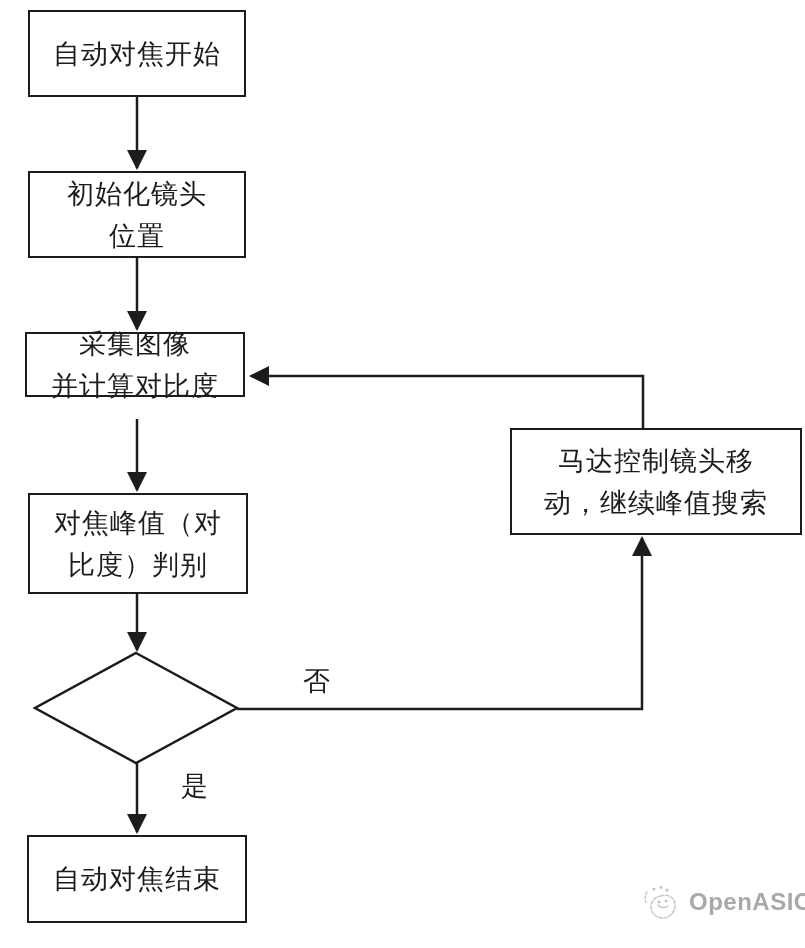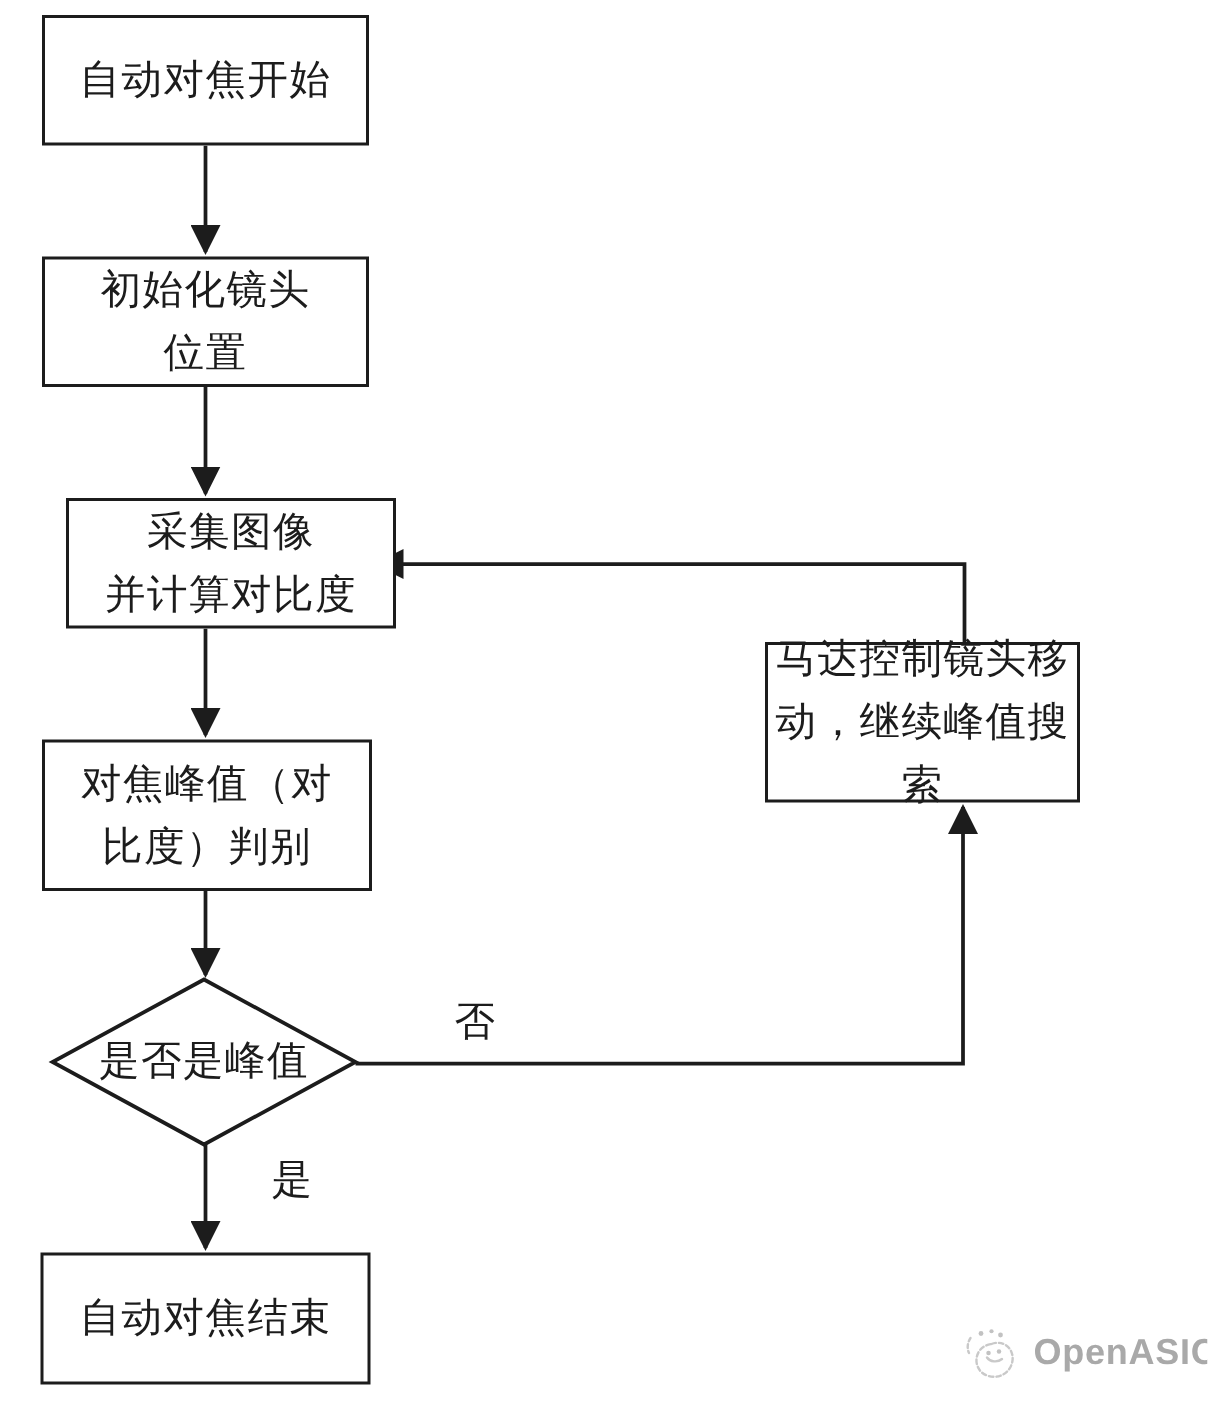--- a/index.html
+++ b/index.html
@@ -65,23 +65,23 @@
     font-family: "Liberation Sans", sans-serif;
     font-weight: bold;
     font-size: 24px;
     color: #a9a9a9;
     letter-spacing: 0.5px;
     margin-left: 6px;
   }
   
   #node-start   { left: 28px;  top: 10px;  width: 218px; height: 87px;  }
   #node-init    { left: 28px;  top: 171px; width: 218px; height: 87px;  }
-  #node-capture { left: 44px;  top: 332px; width: 220px; height: 87px;  }
+  #node-capture { left: 25px;  top: 332px; width: 220px; height: 65px;  }
   #node-judge   { left: 28px;  top: 493px; width: 220px; height: 101px;  }
-  #node-motor   { left: 510px; top: 428px; width: 210px; height: 107px; }
+  #node-motor   { left: 510px; top: 428px; width: 292px; height: 107px; }
   #node-end     { left: 27px;  top: 835px; width: 220px; height: 88px; text-align: center;  }
 </style>
 </head>
 <body>
 
 <div id="canvas">
 
   <svg id="wires" viewBox="0 0 805 948" xmlns="http://www.w3.org/2000/svg">
     <defs>
       <marker id="ah" viewBox="0 0 10 10" refX="9" refY="5" markerWidth="8" markerHeight="8" orient="auto-start-reverse">
@@ -127,23 +127,20 @@
 
   <div class="node" id="node-motor">
     <span class="node-label">马达控制镜头移
 动，继续峰值搜索</span>
   </div>
 
   <div class="node" id="node-end">
     <span class="node-label">自动对焦结束</span>
   </div>
 
-  <div class="diamond-label-wrap">
-    <span class="node-label">是否是峰值</span>
-  </div>
 
   <span class="edge-label" id="label-no">否</span>
   <span class="edge-label" id="label-yes">是</span>
 
   <div id="watermark">
     <svg width="42" height="44" viewBox="0 0 42 44">
       <g fill="none" stroke="#c9c9c9" stroke-width="1.6" stroke-linecap="round">
         <path d="M20,16 C28,13 35,19 34,27 C33,35 25,40 17,37 C10,34.5 8,26 12,20.5 C14,17.8 17,16.4 20,16 Z" stroke-dasharray="3 2"></path>
         <path d="M6,12 C4,15 3.5,19 5,22" stroke-dasharray="2.5 2"></path>
         <path d="M17,25 C19,28 24,28.5 27,26"></path>

